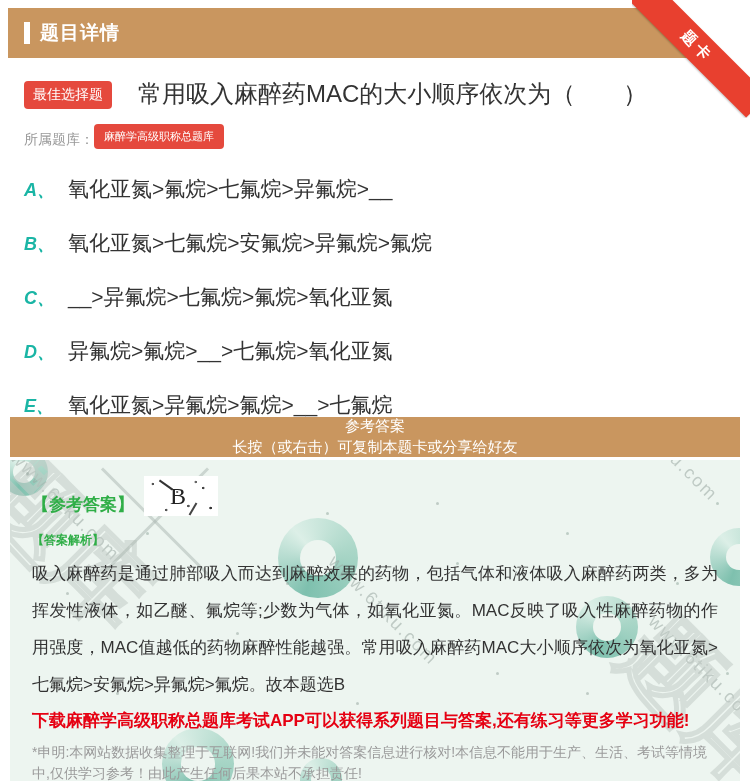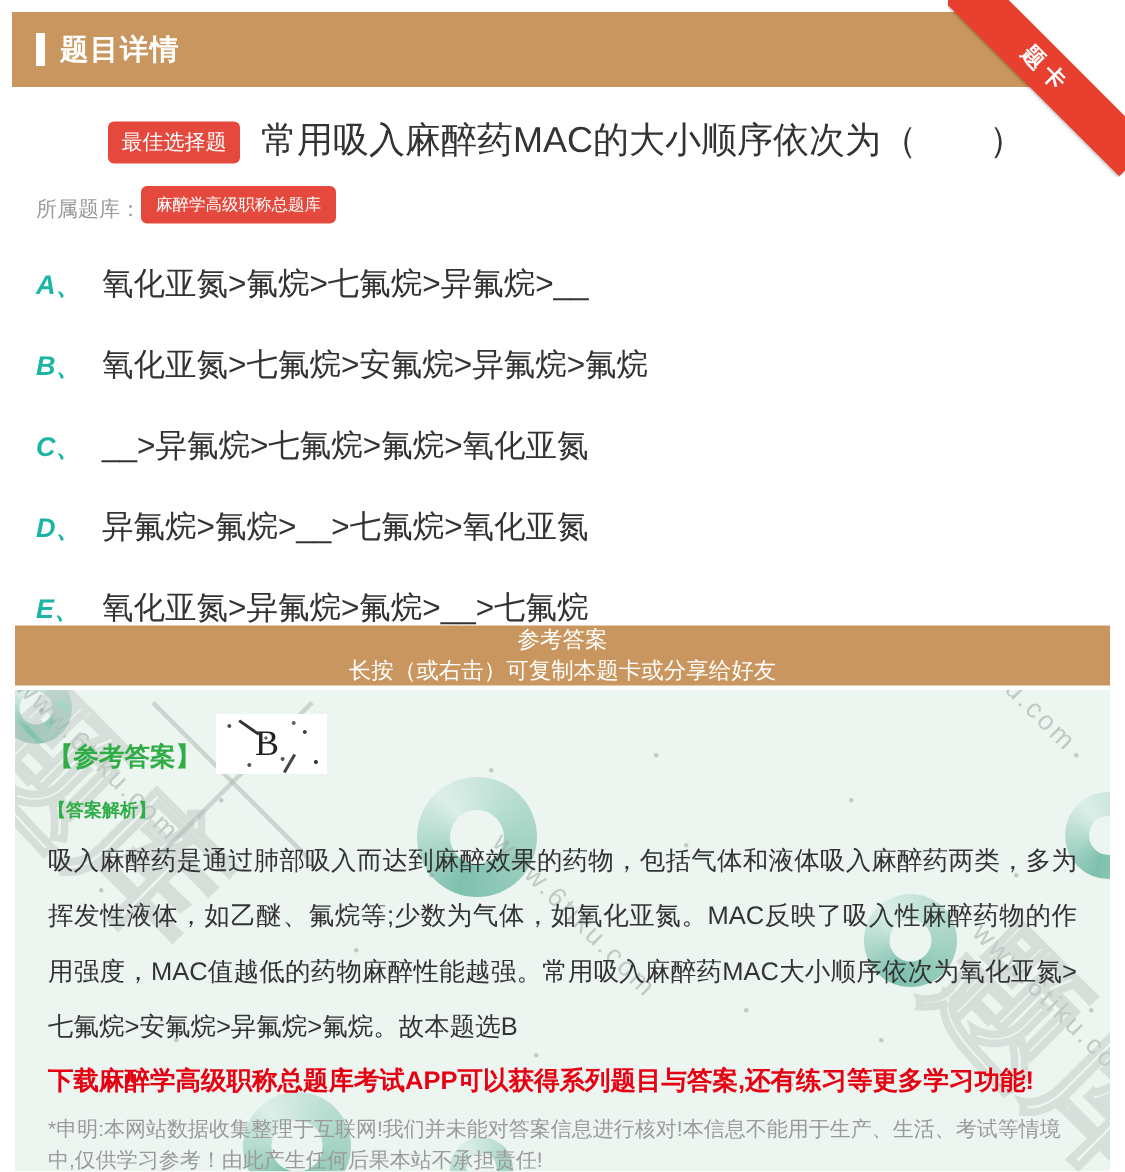--- a/index.html
+++ b/index.html
@@ -18,21 +18,21 @@
     overflow:hidden; z-index:5; }
   .ribbon-under { position:absolute; top:0; right:0; width:118px; height:118px;
     background:#ffffff; clip-path:polygon(28% 0, 100% 0, 100% 72%); }
   .ribbon-band { position:absolute; top:31px; right:-32px; width:170px; height:31px;
     background:#e8402f; transform:rotate(45deg); display:flex; align-items:center;
     justify-content:center; box-shadow:0 1px 2px rgba(0,0,0,.25); }
   .ribbon-band span { color:#fff; font-size:15px; font-weight:bold; letter-spacing:4px; }
 
   
   .q-section { position:absolute; top:78px; left:24px; right:24px; }
-  .q-title-row { display:flex; align-items:flex-start; gap:14px;margin-left:48px; }
+  .q-title-row { display:flex; align-items:flex-start; gap:26px; }
   .q-badge { flex:0 0 auto; background:#e5493d; color:#fff; font-size:14px;
     padding:5px 9px; border-radius:4px; margin-top:3px; }
   .q-title { font-size:24px; color:#333; font-weight:500; line-height:32px; }
   .q-bank-row { display:flex; align-items:flex-end; margin-top:14px; }
   .q-bank-label { color:#999; font-size:14px; }
   .q-bank-btn { background:#e5493d; color:#ffffff; font-size:11px; padding:5px 10px;
     border-radius:4px; border:none; cursor:pointer; }
 
   .options { margin-top:26px; }
   .option-row { display:flex; align-items:baseline; margin-bottom:26px; }

